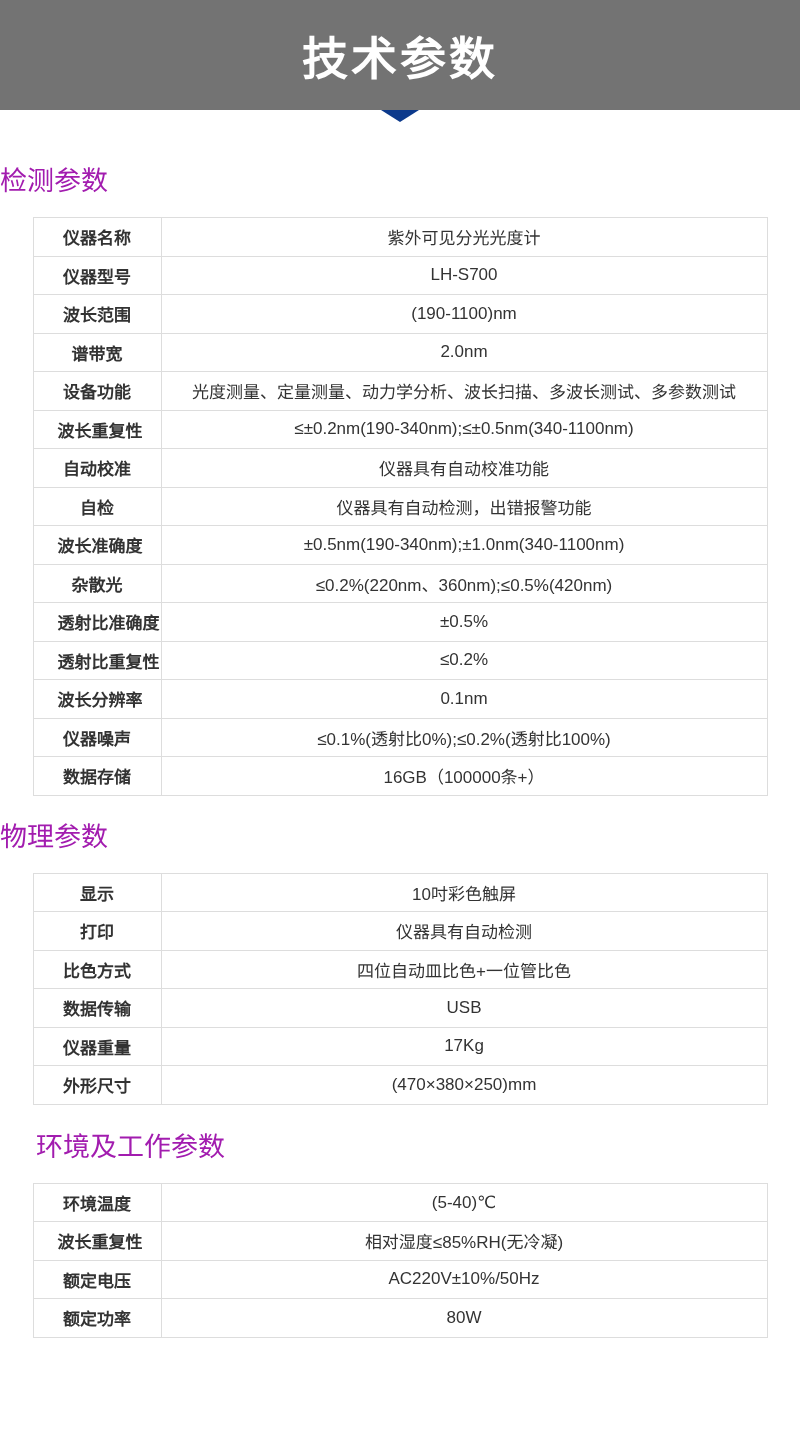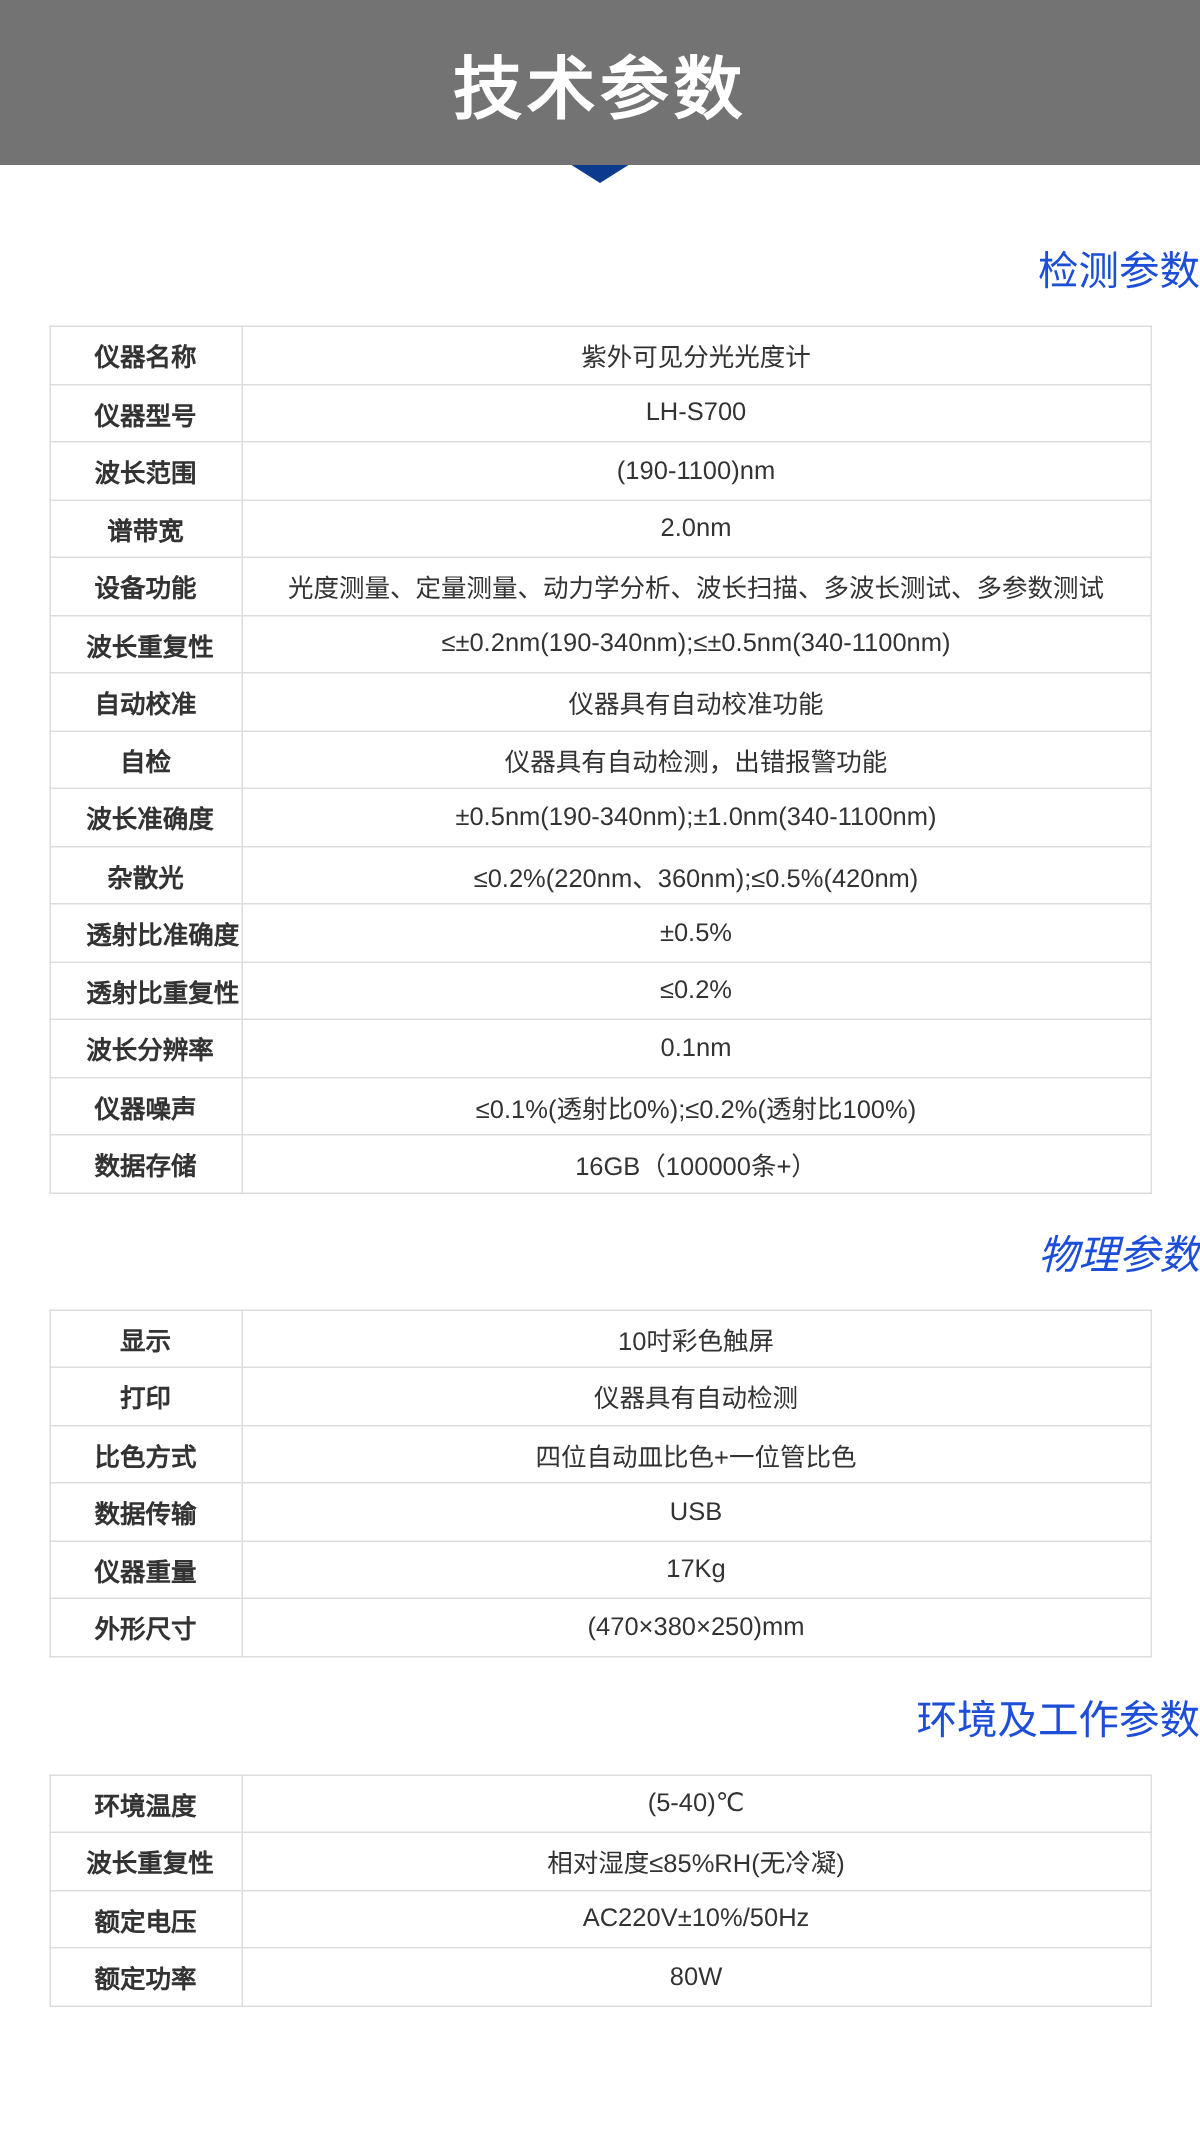--- a/index.html
+++ b/index.html
@@ -27,28 +27,28 @@
   .hero-pointer {
     width: 0; height: 0;
     margin: 0 auto;
     border-left: 19px solid transparent;
     border-right: 19px solid transparent;
     border-top: 12px solid #0c3a8c;
   }
 
   
   .section-title {
-    text-align: right;
+    text-align: left;
     font-size: 27px;
     font-weight: 400;
-    color: #1d4ed8;
+    color: #a21caf;
     line-height: 28px;
   }
   .st-1 { margin-top: 45px; }
-  .st-2 { margin-top: 27px; font-style: italic; }
+  .st-2 { margin-top: 27px; }
   .st-3 { margin-top: 28px; padding-left: 36px; }
 
   
   table.spec {
     width: 735px;
     margin: 22px auto 0 auto;
     border-collapse: collapse;
     table-layout: fixed;
   }
   table.spec td {

